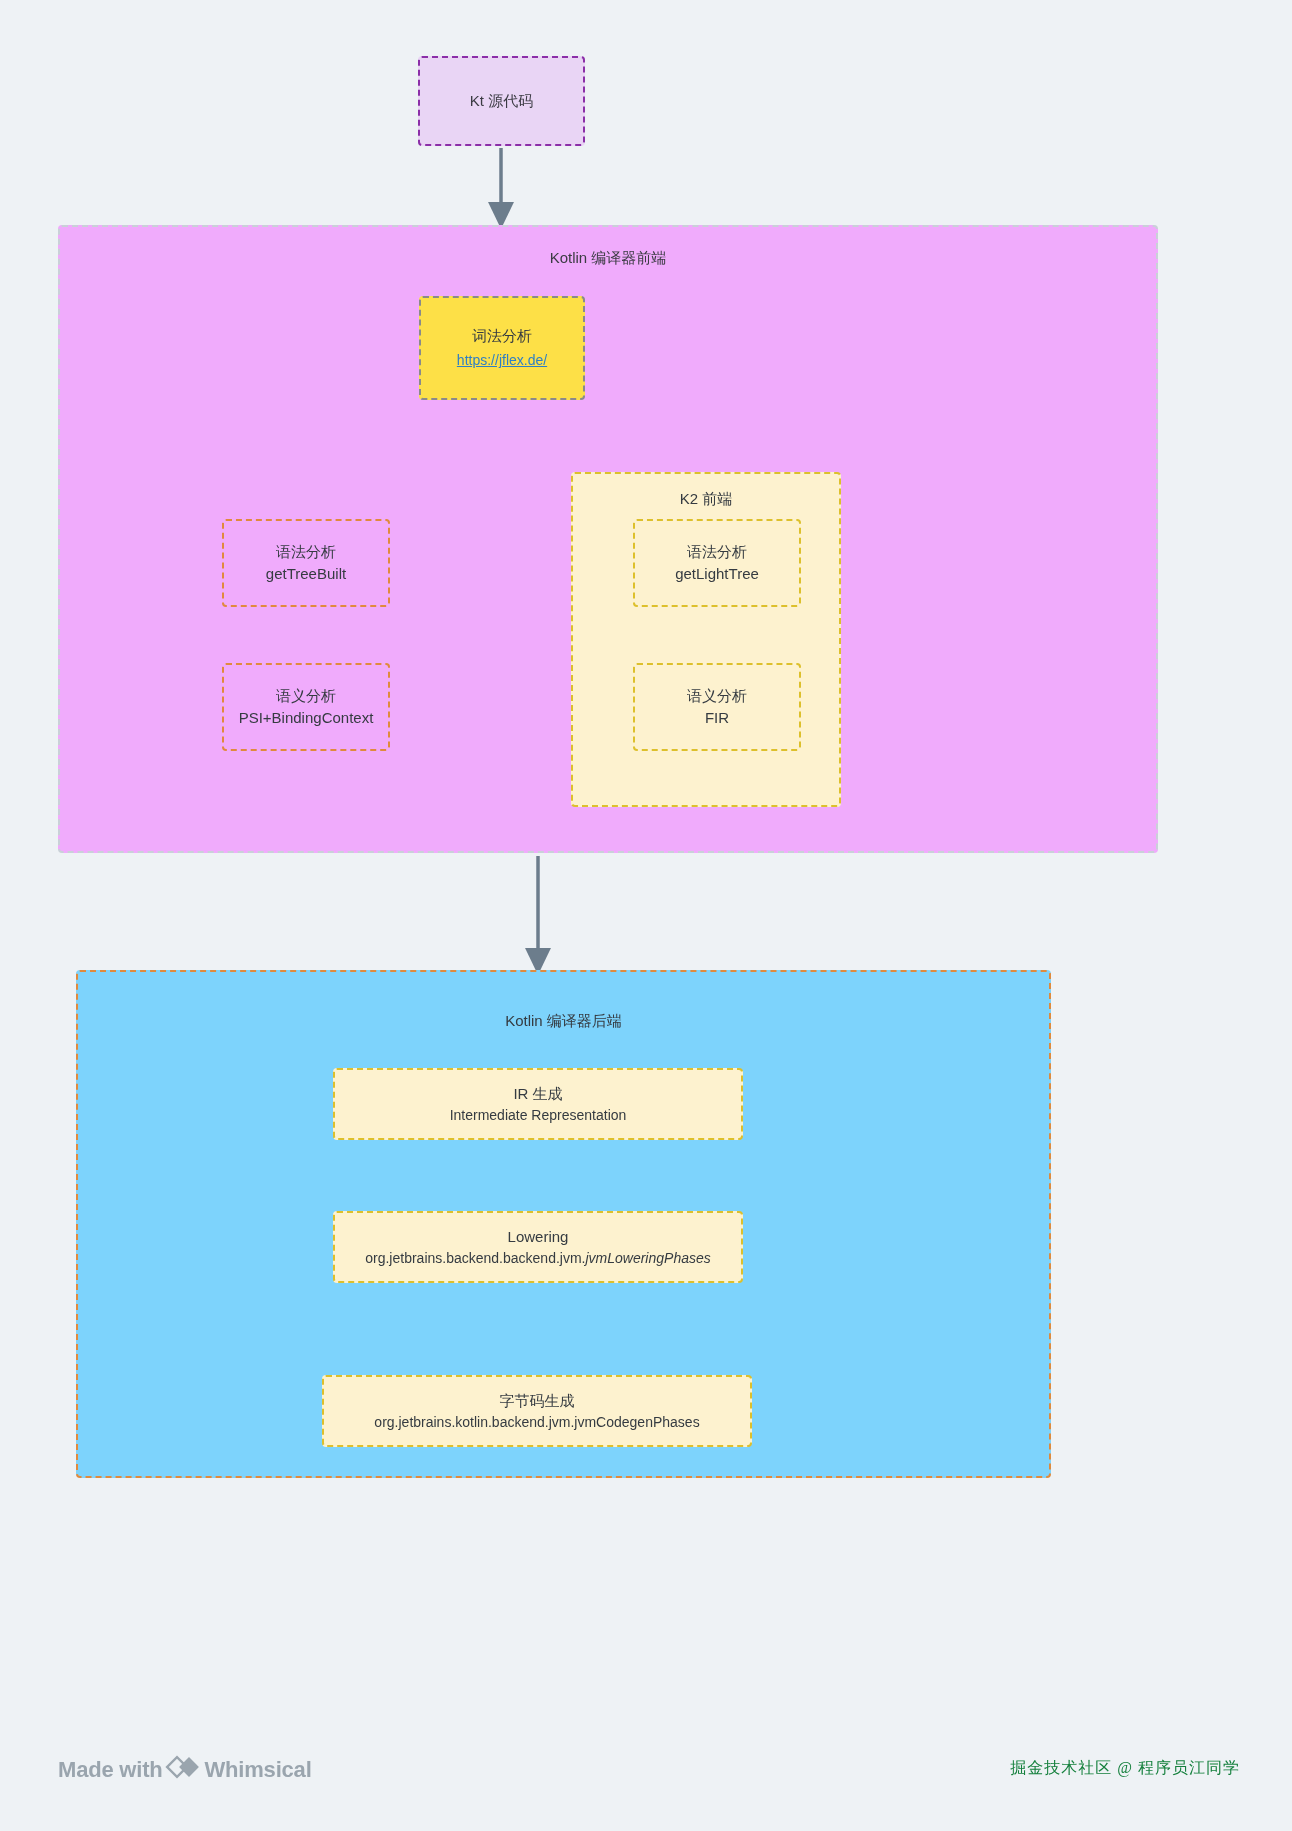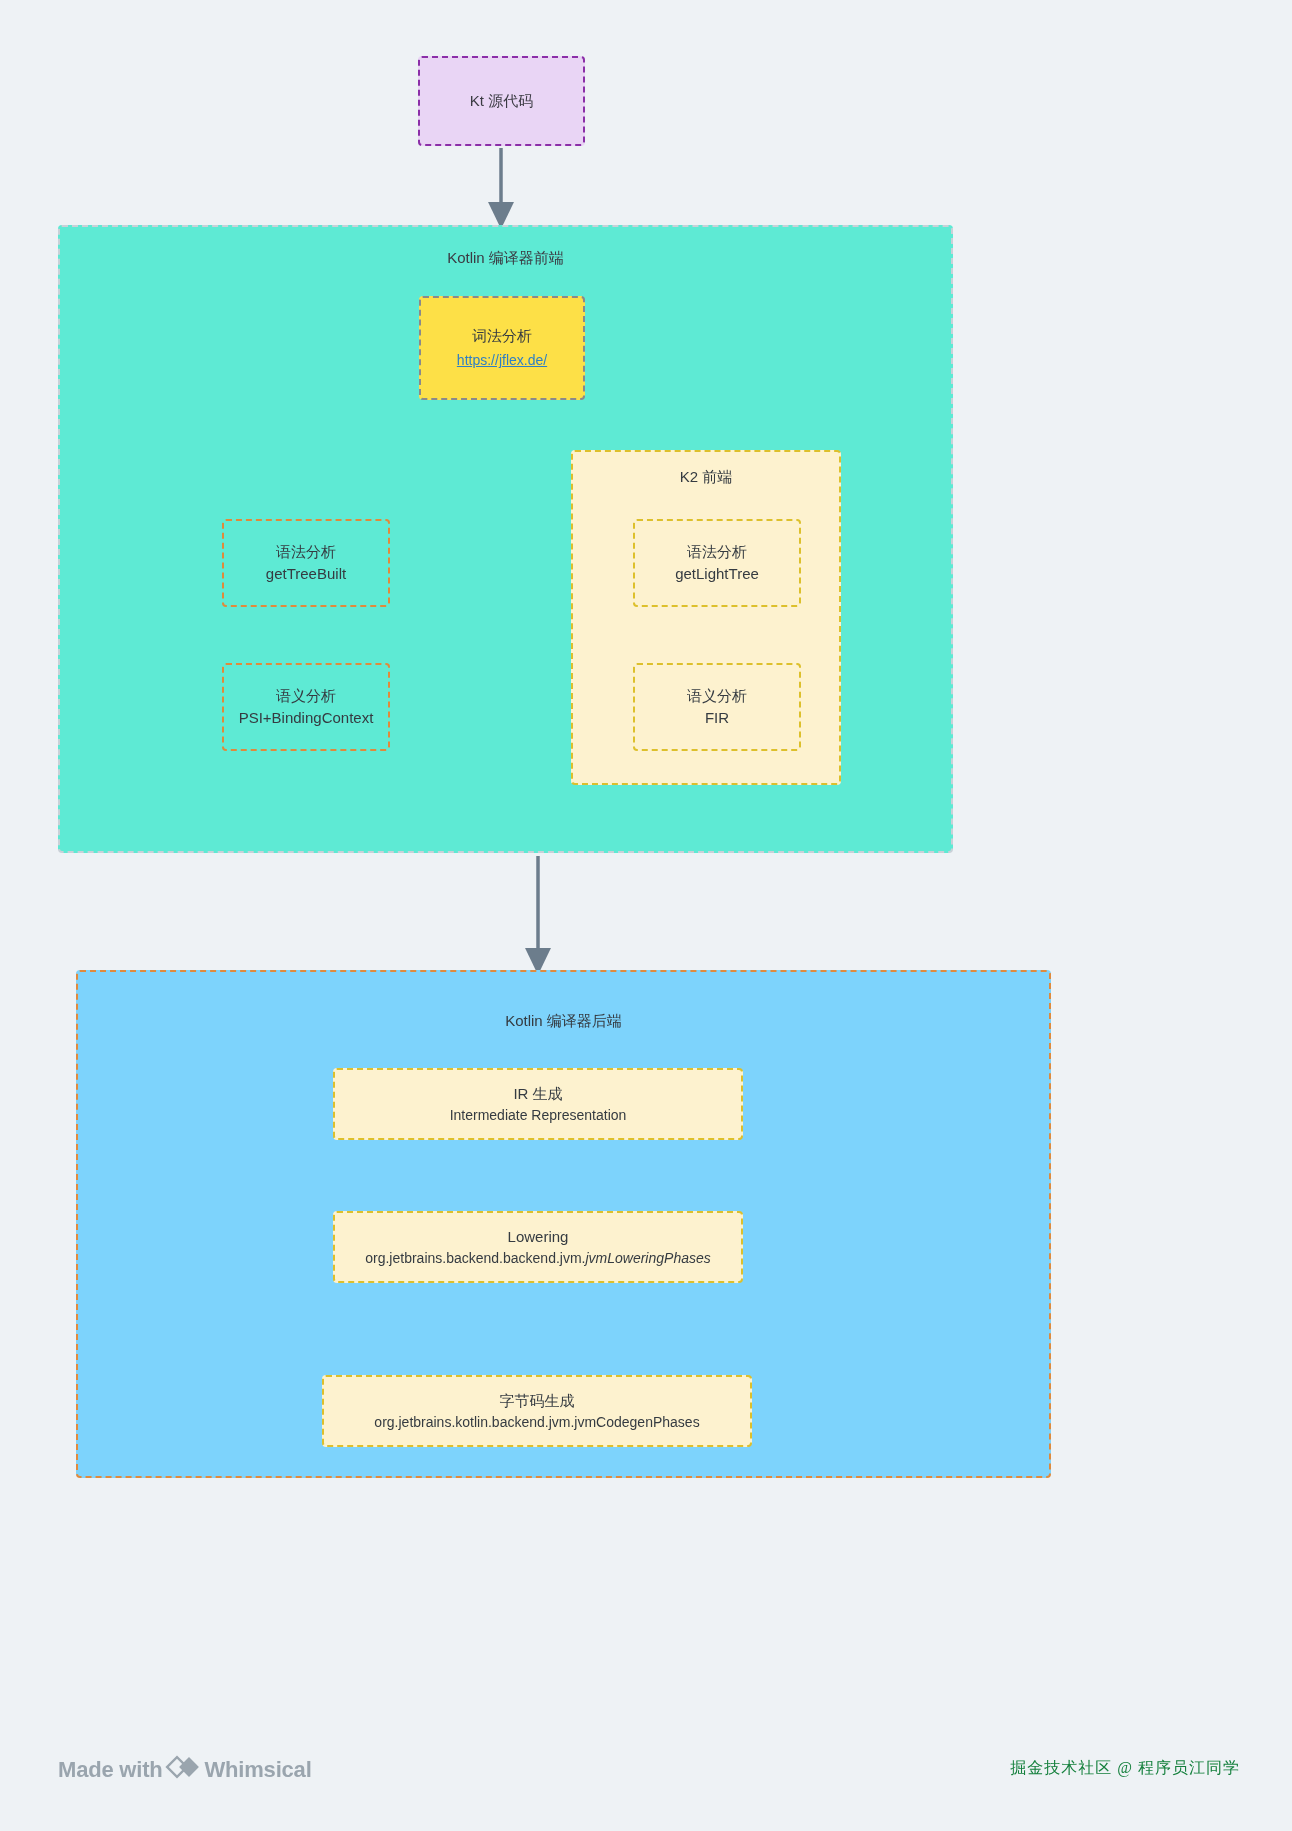--- a/index.html
+++ b/index.html
@@ -37,22 +37,22 @@
     left: 418px; top: 56px; width: 167px; height: 90px;
     background: #e9d5f5;
     border: 2px dashed #8b2fa8;
     border-radius: 4px;
     font-size: 15px;
     color: #3b3b43;
   }
 
   
   .frontend-box {
-    left: 58px; top: 225px; width: 895px; height: 628px;
-    background: #5eead4;
+    left: 58px; top: 225px; width: 1100px; height: 628px;
+    background: #f0abfc;
     border: 2px dashed #c9d1d8;
     border-radius: 4px;
     display: block;
   }
   .frontend-label {
     position: absolute;
     left: 0; right: 0; top: 20px;
     text-align: center;
     font-size: 15px;
     color: #3b3b43;
@@ -96,21 +96,21 @@
   .k1-child-b {
     left: 222px; top: 663px; width: 168px; height: 88px;
     background: transparent;
     border: 2px dashed #e08a3c;
     border-radius: 4px;
     font-size: 15px;
   }
 
   
   .k2-group {
-    left: 571px; top: 450px; width: 270px; height: 335px;
+    left: 571px; top: 472px; width: 270px; height: 335px;
     background: #fdf2cf;
     border: 2px dashed #ddc02c;
     border-radius: 4px;
     display: block;
   }
   .k2-label {
     position: absolute; left: 0; right: 0; top: 14px;
     text-align: center; font-size: 15px;
   }
   .k2-child-a {

